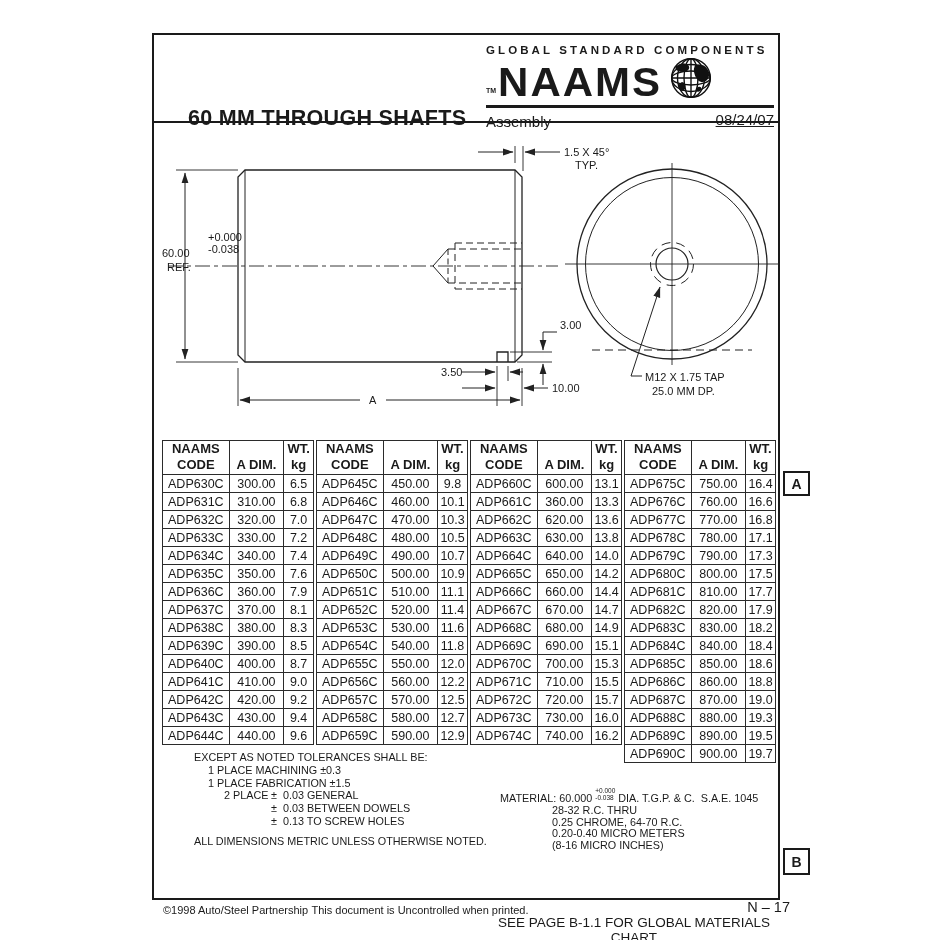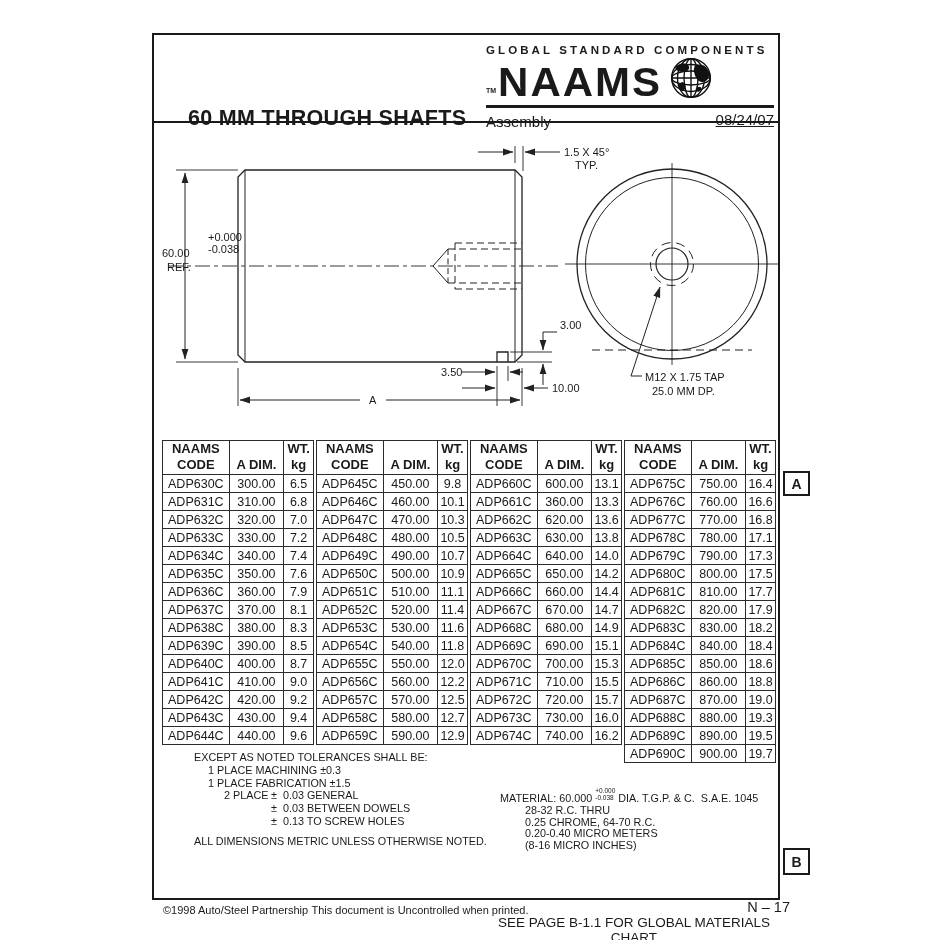--- a/index.html
+++ b/index.html
@@ -37,21 +37,21 @@
   
   .tols { position:absolute; left:40px; top:716px; font-size:10.8px; line-height:12.8px; }
   .ind { margin-left:14px; }
   .tp { display:flex; margin-left:30px; }
   .tp-label { width:47px; }
   .alldims { margin-top:7px; }
   .material { position:absolute; left:346px; top:757px; font-size:10.8px; line-height:11.6px; }
   .mat-first { display:flex; align-items:center; white-space:pre; }
   .stack { display:inline-flex; flex-direction:column; font-size:6.5px; line-height:6.5px;
            margin:0 3px; transform:translateY(-4px); }
-  .mat-lines { margin-left:25px; }
+  .mat-lines { margin-left:52px; }
   .seepage { position:absolute; left:330px; top:880px; width:300px; text-align:center; font-size:13.5px; }
   
   .zone { position:absolute; width:27px; height:25px; border:2px solid #1a1a1a; background:#fff;
           display:flex; align-items:center; justify-content:center; font-size:14px; font-weight:bold; }
   #zoneA { left:783px; top:471px; }
   #zoneB { left:783px; top:848px; height:27px; }
   
   .foot-copy { position:absolute; left:163px; top:904px; font-size:11px; }
   .foot-center { position:absolute; left:0; top:904px; width:840px; text-align:center; font-size:11px; }
   .foot-page { position:absolute; left:710px; top:899px; width:80px; text-align:right; font-size:14.5px; }

